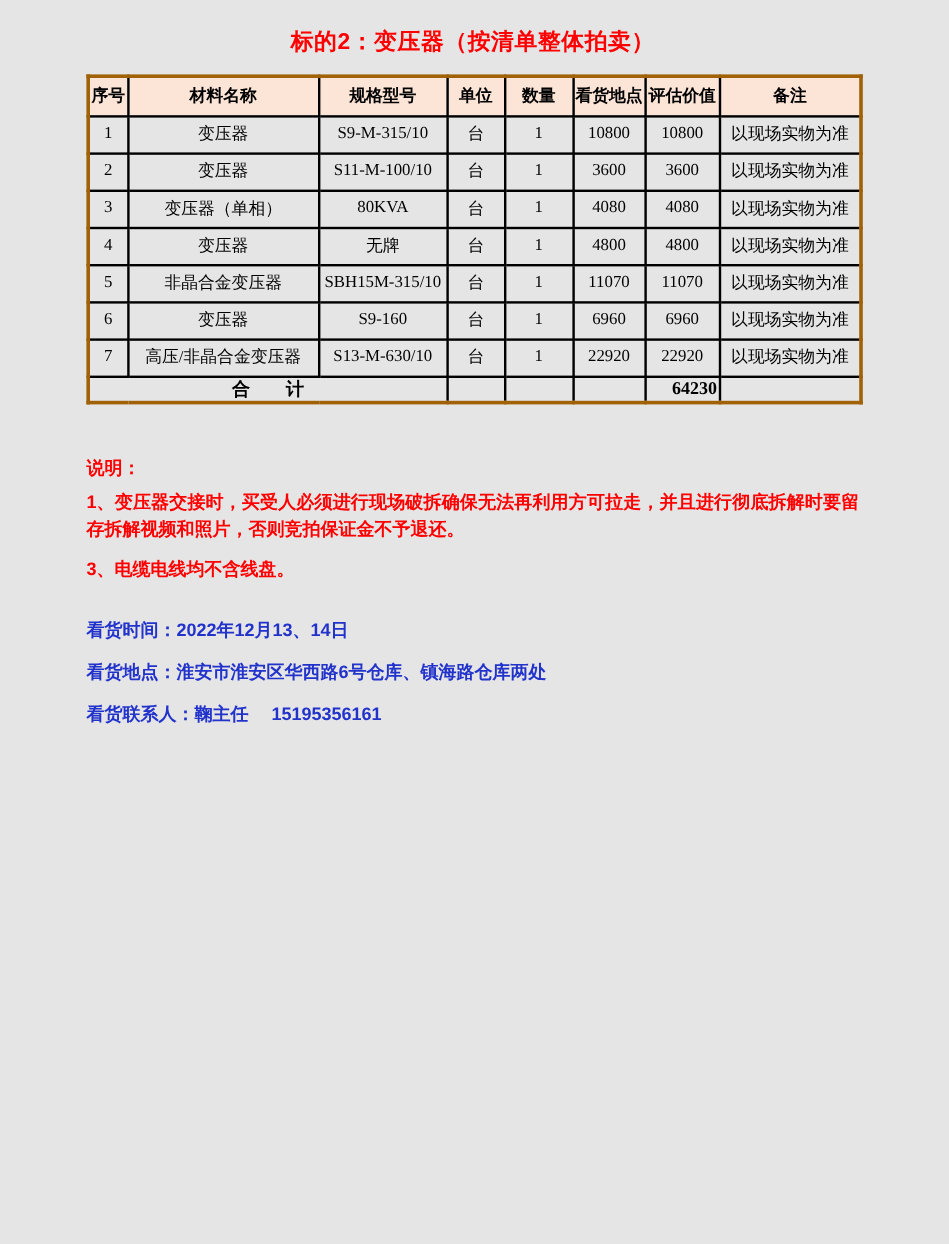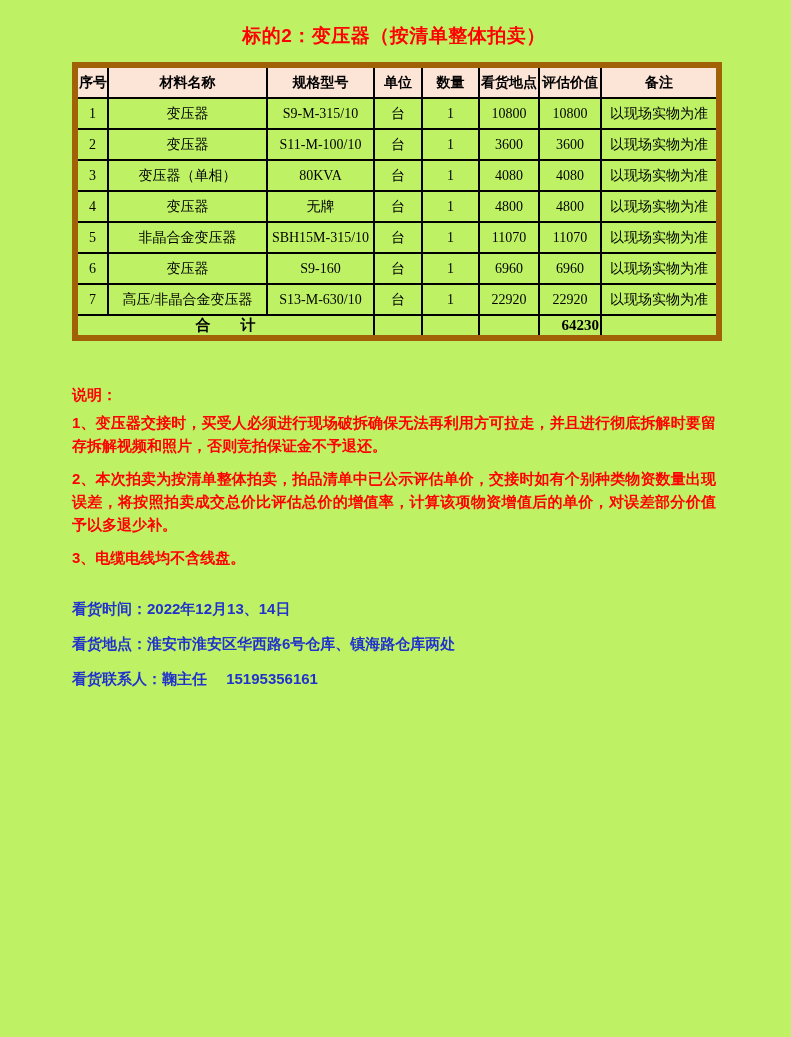--- a/index.html
+++ b/index.html
@@ -1,21 +1,21 @@
 <!DOCTYPE html>
 <html><head>
 <meta charset="utf-8">
 <style>
   * { box-sizing: border-box; }
   html, body { margin: 0; padding: 0; background: #ffffff; }
   .page {
     position: relative;
     width: 791px;
     height: 1037px;
-    background: #bef264;
+    background: #e5e5e5;
     font-family: "Liberation Sans", sans-serif;
     overflow: hidden;
   }
   .content {
     position: absolute;
     left: 72px;
     top: 0;
     width: 644px;
   }
   .doc-title {
@@ -25,21 +25,21 @@
     font-weight: bold;
     font-size: 19px;
     line-height: 24px;
     letter-spacing: 0.5px;
   }
   table.lot-table {
     border-collapse: collapse;
     table-layout: fixed;
     width: 644px;
     margin-top: 14px;
-    border: 6px solid #a16207;
+    border: 3px solid #a16207;
   }
   .lot-table th, .lot-table td {
     border: 2px solid #000;
     text-align: center;
     vertical-align: middle;
     padding: 0 1px;
     overflow: hidden;
     white-space: nowrap;
     color: #000;
   }
@@ -195,21 +195,20 @@
           <td></td>
           <td class="total-value">64230</td>
           <td></td>
         </tr>
       </tbody>
     </table>
 
     <div class="notes">
       <p class="notes-heading">说明：</p>
       <p class="note-item">1、变压器交接时，买受人必须进行现场破拆确保无法再利用方可拉走，并且进行彻底拆解时要留存拆解视频和照片，否则竞拍保证金不予退还。</p>
-      <p class="note-item">2、本次拍卖为按清单整体拍卖，拍品清单中已公示评估单价，交接时如有个别种类物资数量出现误差，将按照拍卖成交总价比评估总价的增值率，计算该项物资增值后的单价，对误差部分价值予以多退少补。</p>
       <p class="note-item">3、电缆电线均不含线盘。</p>
     </div>
 
     <div class="footer-info">
       <p>看货时间：2022年12月13、14日</p>
       <p>看货地点：淮安市淮安区华西路6号仓库、镇海路仓库两处</p>
       <p>看货联系人：鞠主任　 15195356161</p>
     </div>
 
   </div>

